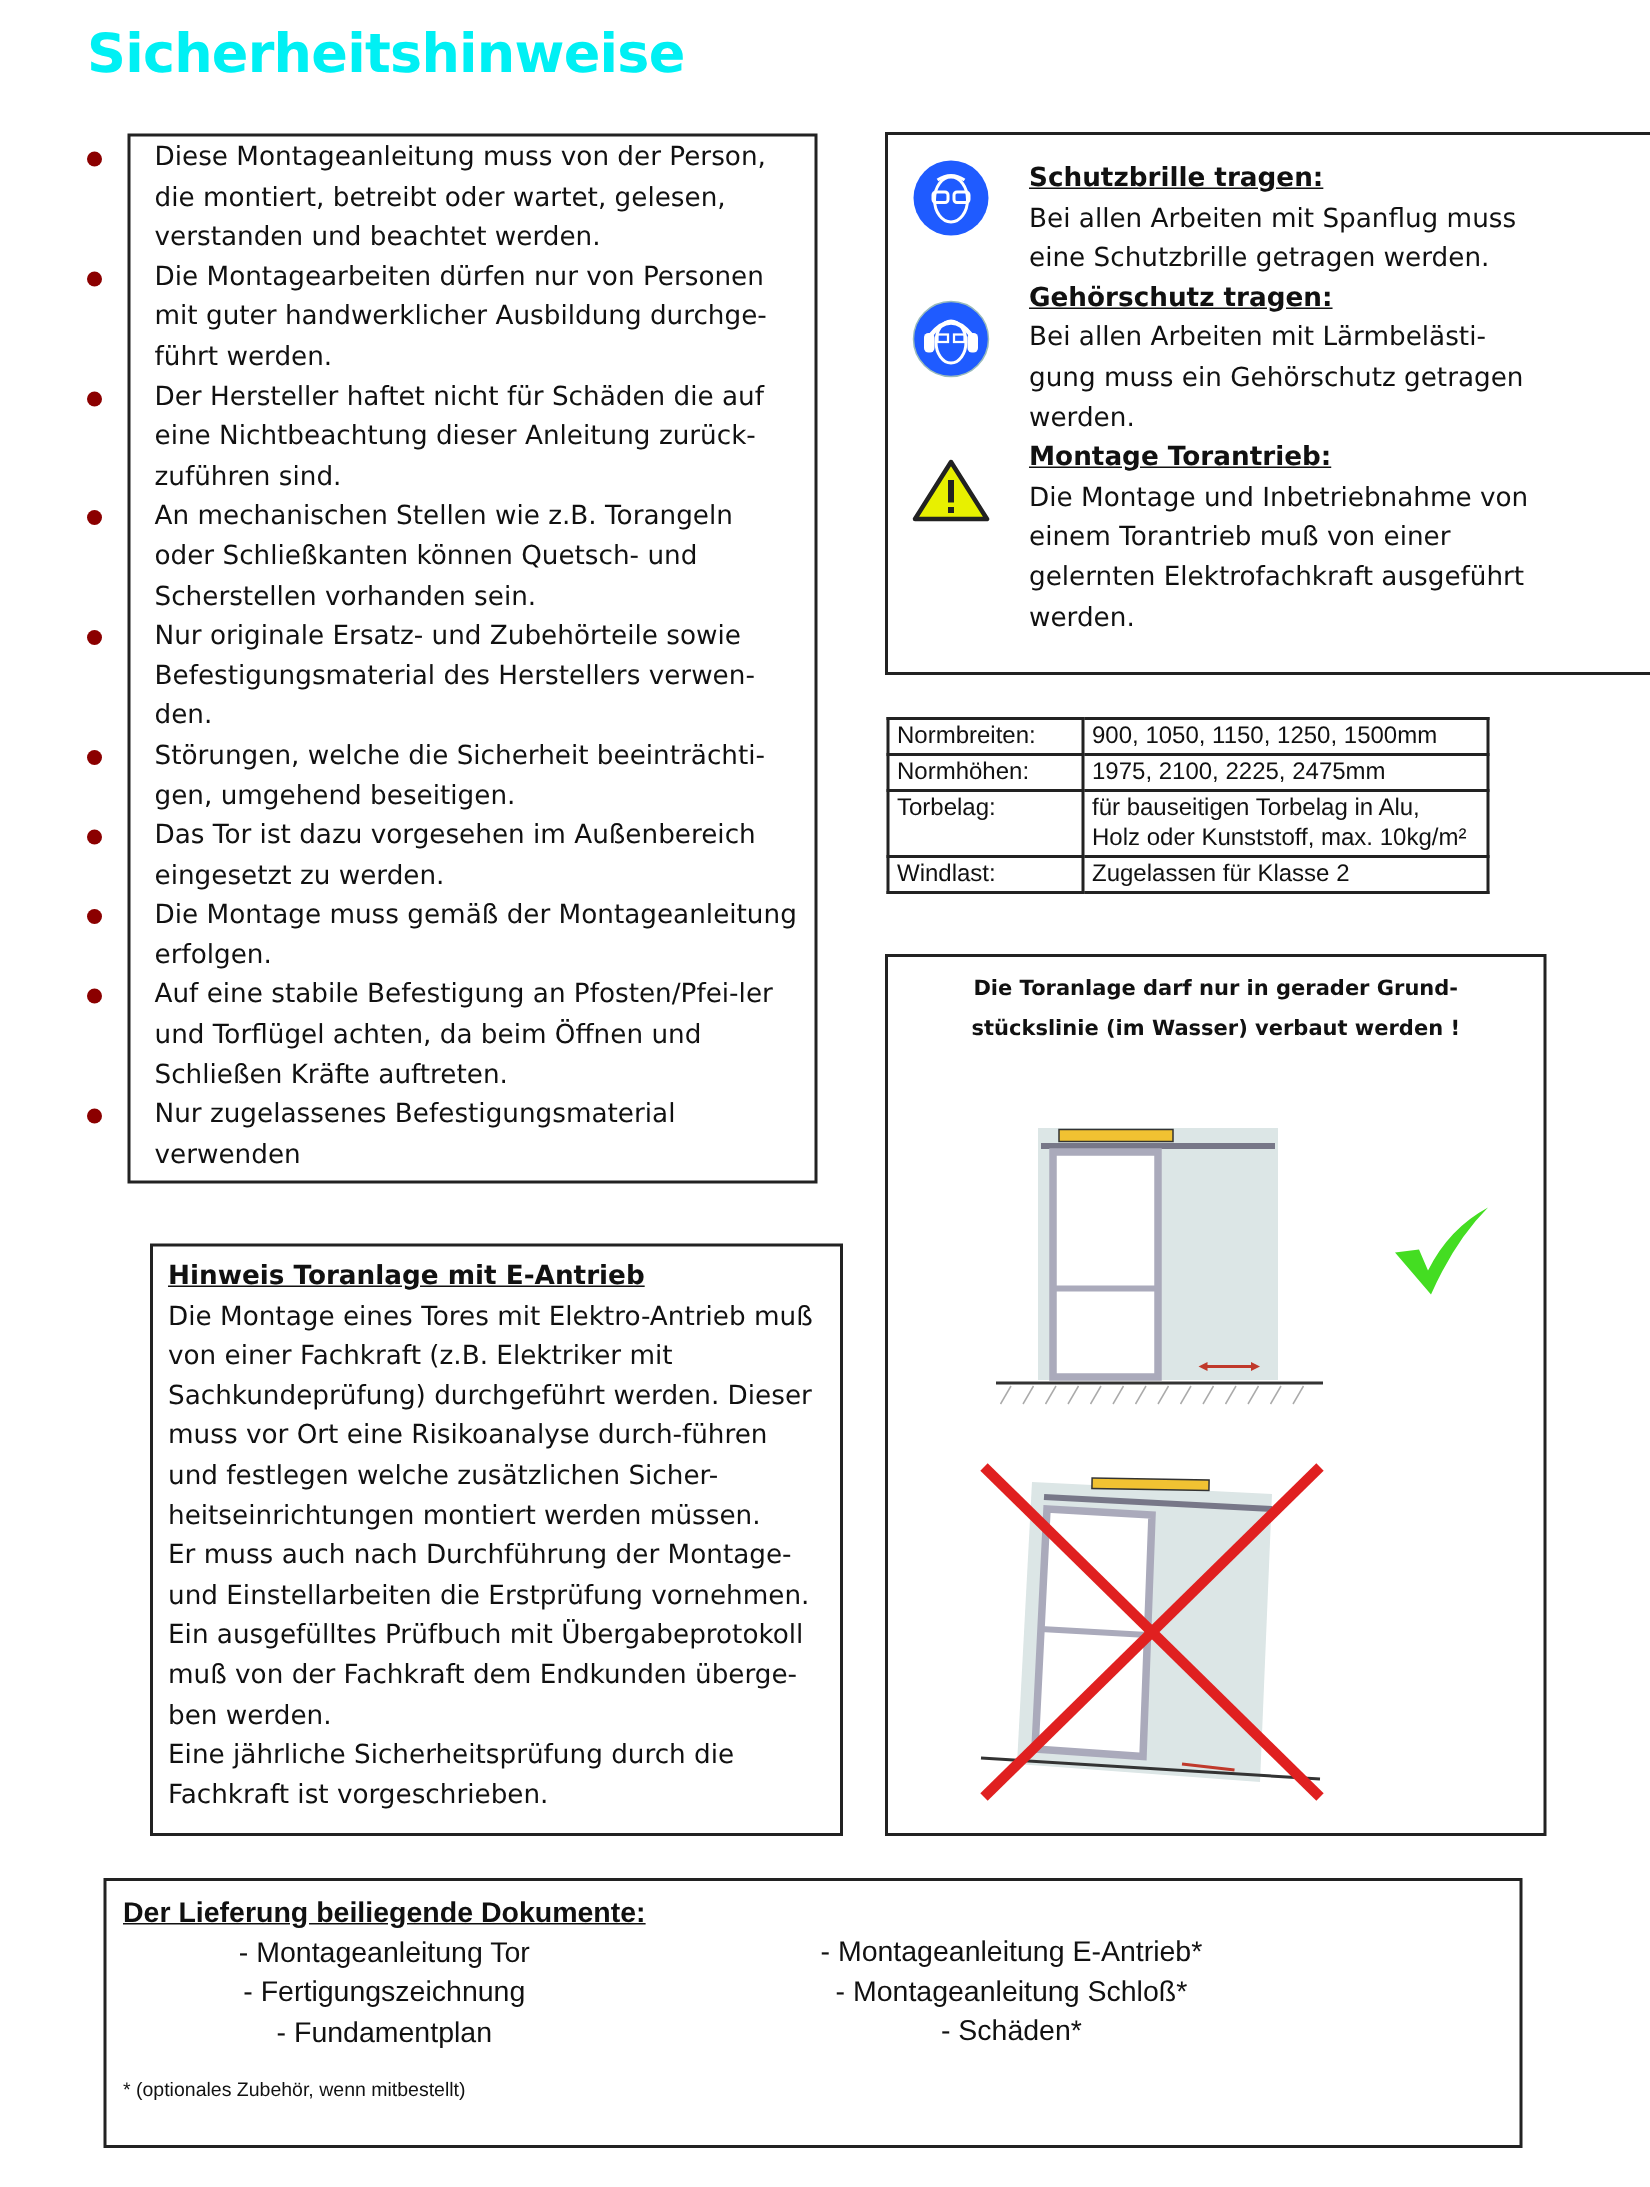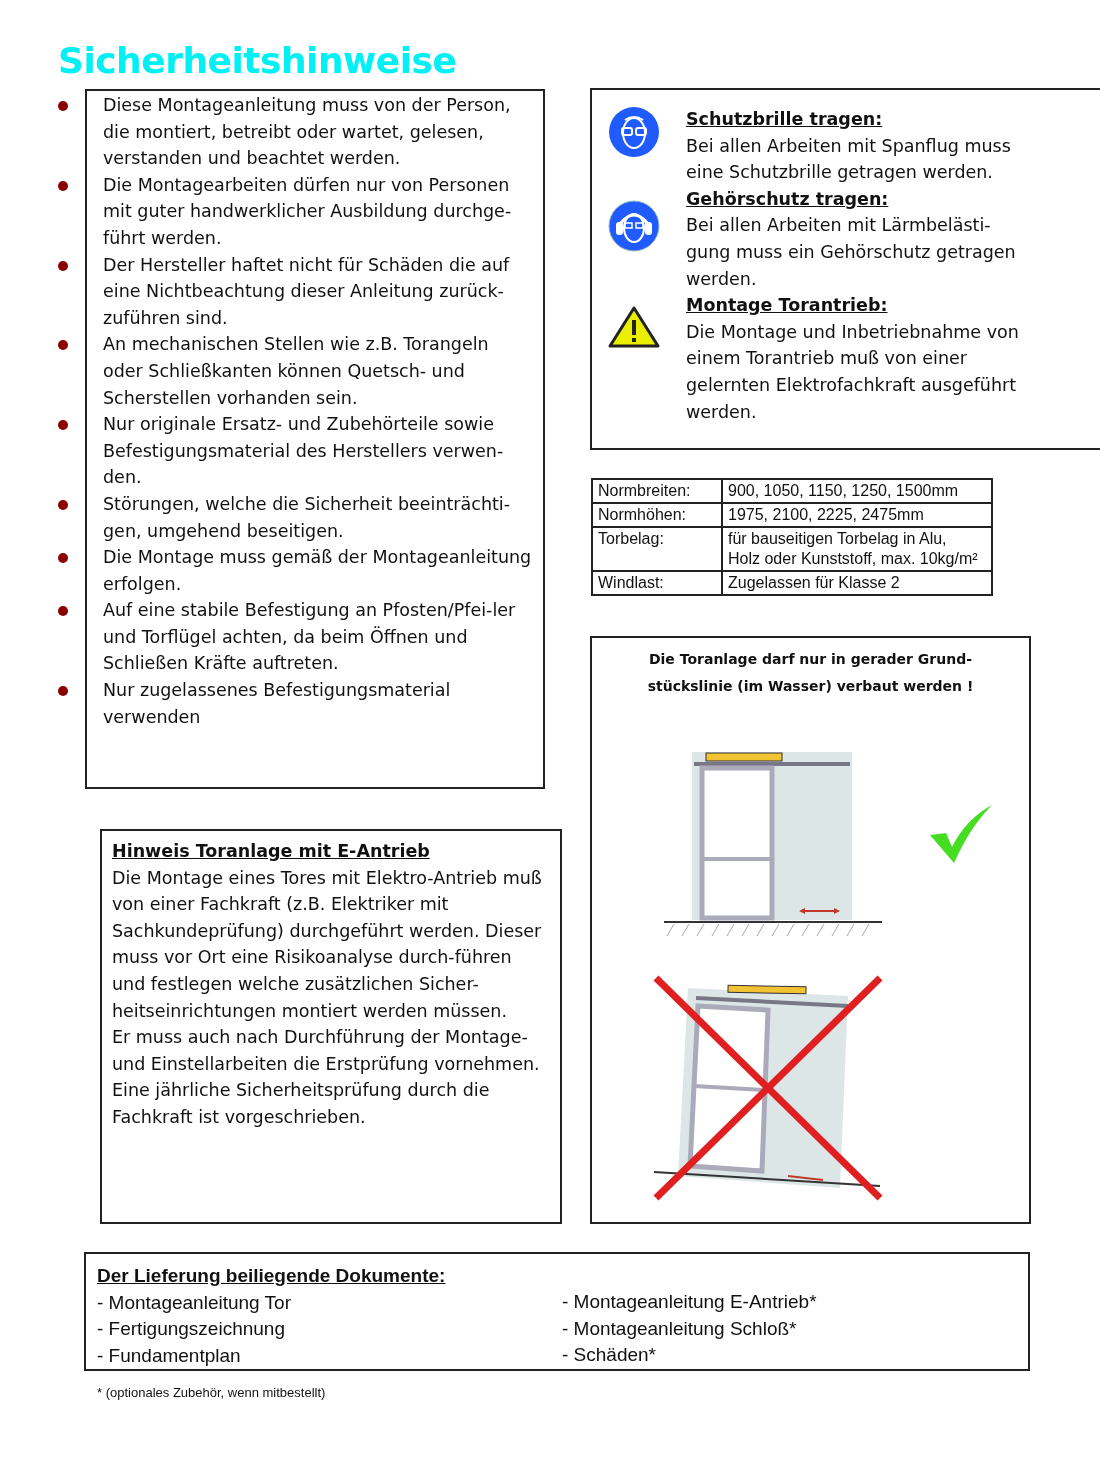--- a/index.html
+++ b/index.html
@@ -1,49 +1,50 @@
 <!DOCTYPE html>
 <html><head>
 <meta charset="utf-8">
 <style>
   html, body { margin:0; padding:0; background:#fff; }
   body { width:1100px; height:1458px; position:relative; font-family:"Liberation Sans", sans-serif; color:#111; overflow:hidden; }
   .abs { position:absolute; }
-  .title { left:58px; top:40px; font-family:"DejaVu Sans", sans-serif; font-weight:bold; font-size:36px; color:#00f0f4; letter-spacing:-0.5px; }
+  .title { left:58px; top:16px; font-family:"DejaVu Sans", sans-serif; font-weight:bold; font-size:36px; color:#00f0f4; letter-spacing:-0.5px; }
   .box { position:absolute; border:2px solid #222; box-sizing:border-box; background:#fff; }
   .txt { font-family:"DejaVu Sans", sans-serif; font-size:17.5px; line-height:26.6px; color:#111; }
   .bullets { left:85px; top:89px; width:460px; height:700px; padding:1px 10px 0 16px; }
   .bullets .item { position:relative; }
   .dot { position:absolute; left:-45px; top:9px; width:10px; height:10px; border-radius:50%; background:#8b0000; }
   .safety { left:590px; top:88px; width:515px; height:362px; }
   .sicon { position:absolute; left:16px; }
   .stext { position:absolute; left:94px; top:16px; width:345px; }
   .ul { text-decoration:underline; font-weight:bold; }
   table.spec { position:absolute; left:591px; top:478px; width:402px; border-collapse:collapse; font-family:"Liberation Sans", sans-serif; font-size:16px; }
   table.spec td { border:2px solid #222; padding:1px 5px; vertical-align:top; line-height:20px; }
   table.spec td.k { width:118px; }
   .gerade { left:590px; top:636px; width:441px; height:588px; }
   .gerade .head { position:absolute; left:0; right:0; top:8px; text-align:center; font-weight:bold; font-family:"DejaVu Sans", sans-serif; font-size:14px; line-height:26.5px; }
   .hinweis { left:84px; top:829px; width:462px; height:395px; padding:7px 10px;margin-left:16px; }
-  .docs { left:84px; top:1252px; width:946px; height:119px; }
+  .docs { left:69px; top:1252px; width:946px; height:180px;text-align:center; }
   .docs .dt { font-family:"Liberation Sans", sans-serif; font-size:19px; line-height:26.5px; }
   .docs .foot { position:absolute; left:11px; top:131px; font-family:"Liberation Sans", sans-serif; font-size:13px; }
 </style>
 </head>
 <body>
 
 <div class="abs title">Sicherheitshinweise</div>
 
 <div class="box bullets txt">
   <div class="item"><span class="dot"></span><span>Diese Montageanleitung muss von der Person, die montiert, betreibt oder wartet, gelesen, verstanden und beachtet werden.</span></div>
   <div class="item"><span class="dot"></span><span>Die Montagearbeiten dürfen nur von Personen mit guter handwerklicher Ausbildung durchge-führt werden.</span></div>
   <div class="item"><span class="dot"></span><span>Der Hersteller haftet nicht für Schäden die auf eine Nichtbeachtung dieser Anleitung zurück-zuführen sind.</span></div>
   <div class="item"><span class="dot"></span><span>An mechanischen Stellen wie z.B. Torangeln oder Schließkanten können Quetsch- und Scherstellen vorhanden sein.</span></div>
   <div class="item"><span class="dot"></span><span>Nur originale Ersatz- und Zubehörteile sowie Befestigungsmaterial des Herstellers verwen-den.</span></div>
   <div class="item"><span class="dot"></span><span>Störungen, welche die Sicherheit beeinträchti-gen, umgehend beseitigen.</span></div>
+  <div class="item"><span class="dot"></span><span>Das Tor ist dazu vorgesehen im  Außenbereich eingesetzt zu werden.</span></div>
   <div class="item"><span class="dot"></span><span>Die Montage muss gemäß der Montageanleitung erfolgen.</span></div>
   <div class="item"><span class="dot"></span><span>Auf eine stabile Befestigung an Pfosten/Pfei-ler und Torflügel achten, da beim Öffnen und Schließen Kräfte auftreten.</span></div>
   <div class="item"><span class="dot"></span><span>Nur zugelassenes Befestigungsmaterial verwenden</span></div>
 </div>
 
 <div class="box safety">
   <svg class="sicon" style="top:16px" width="52" height="52" viewBox="0 0 52 52">
     <circle cx="26" cy="26" r="25" fill="#1f5bff"></circle>
     <ellipse cx="26" cy="27" rx="11" ry="15" fill="none" stroke="#fff" stroke-width="2"></ellipse>
     <rect x="14" y="22" width="10" height="7" rx="2" fill="none" stroke="#fff" stroke-width="2"></rect>
@@ -145,20 +146,21 @@
     <line x1="6" y1="206" x2="232" y2="220" stroke="#333" stroke-width="2"></line>
     <line x1="8" y1="12" x2="232" y2="232" stroke="#e02020" stroke-width="7"></line>
     <line x1="232" y1="12" x2="8" y2="232" stroke="#e02020" stroke-width="7"></line>
   </svg>
 </div>
 
 <div class="box hinweis txt">
   <div class="ul">Hinweis Toranlage mit E-Antrieb</div>
   <div>Die Montage eines Tores mit Elektro-Antrieb muß von einer Fachkraft (z.B. Elektriker mit Sachkundeprüfung) durchgeführt werden. Dieser muss vor Ort eine Risikoanalyse durch-führen und festlegen welche zusätzlichen Sicher-heitseinrichtungen montiert werden müssen.</div>
   <div>Er muss  auch nach Durchführung der Montage- und Einstellarbeiten die Erstprüfung vornehmen.</div>
+  <div>Ein ausgefülltes Prüfbuch mit Übergabeprotokoll muß von der Fachkraft dem Endkunden überge-ben werden.</div>
   <div>Eine jährliche Sicherheitsprüfung durch die Fachkraft ist vorgeschrieben.</div>
 </div>
 
 <div class="box docs">
   <div class="dt" style="position:absolute;left:11px;top:9px;">
     <div class="ul">Der Lieferung beiliegende Dokumente:</div>
     <div>- Montageanleitung Tor</div>
     <div>- Fertigungszeichnung</div>
     <div>- Fundamentplan</div>
   </div>

